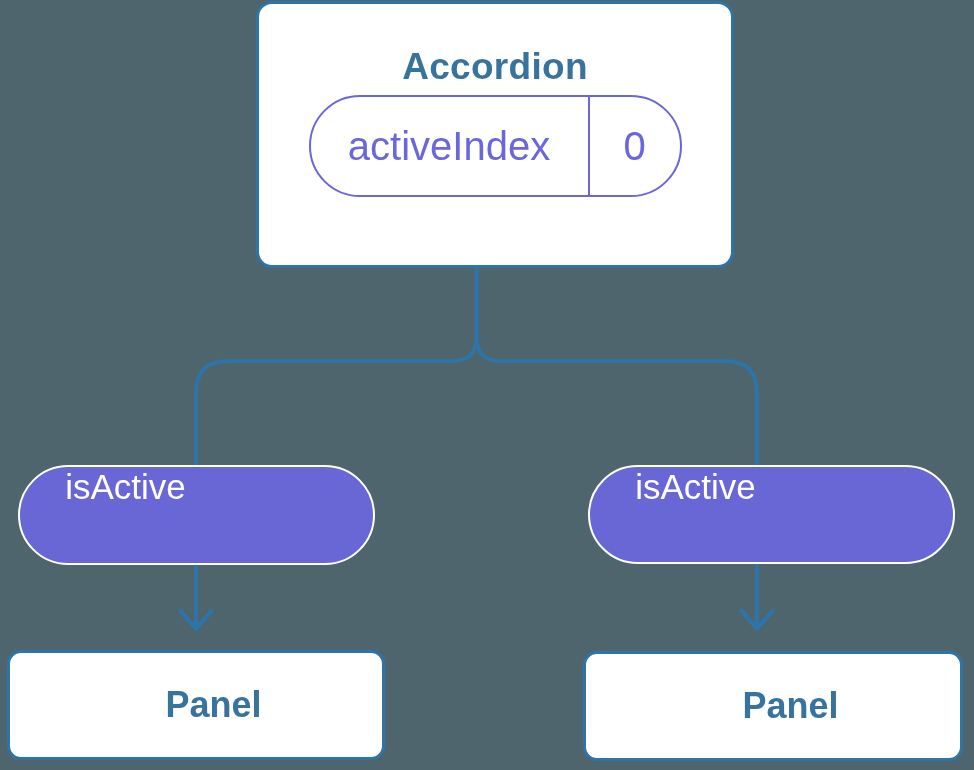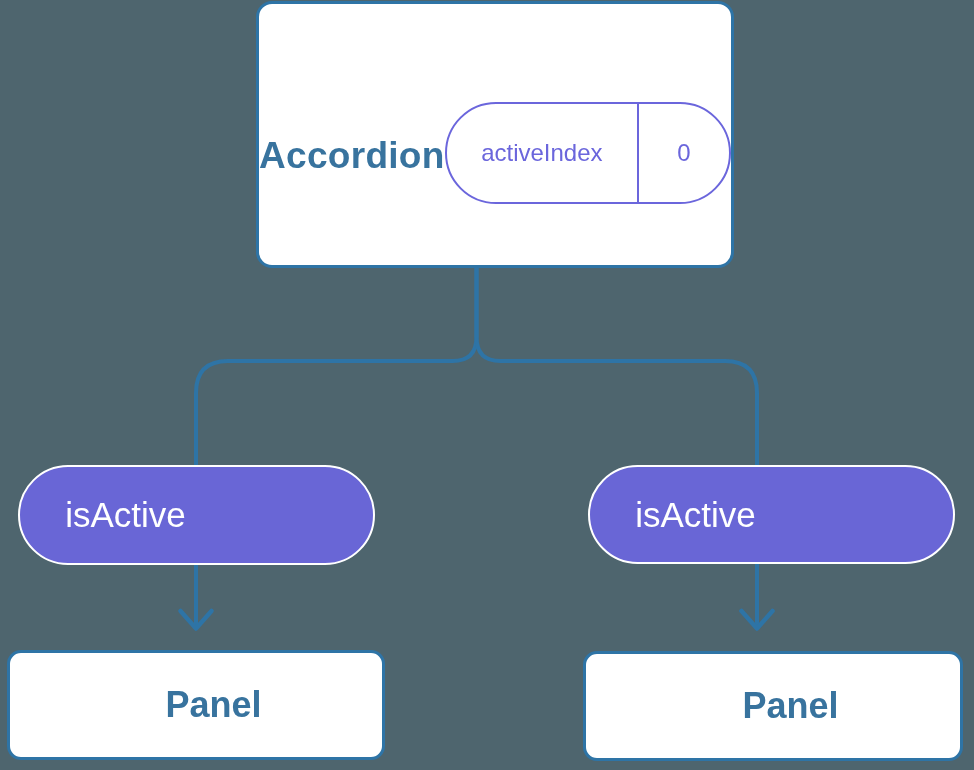--- a/index.html
+++ b/index.html
@@ -21,59 +21,59 @@
     position: absolute;
     background: var(--card-bg, #ffffff);
     border: 3px solid var(--line, #2e74a6);
     border-radius: 16px;
     box-sizing: border-box;
   }
   .accordion-card {
     left: 256px; top: 1px;
     width: 478px; height: 267px;
     display: flex;
-    flex-direction: row;
+    flex-direction: column;
     align-items: center;
   }
   .card-title {
     margin-top: 42px;
     font-size: 37px;
     font-weight: 600;
     letter-spacing: 0.3px;
     color: var(--heading-text, #38739e);
   }
   .state-pill {
-    margin-top: 36px;
+    margin-top: 7px;
     width: 373px; height: 102px;
     box-sizing: border-box;
     border: 2.5px solid var(--purple-accent, #6b66dc);
     border-radius: 51px;
     display: flex;
     align-items: stretch;
     color: var(--purple-accent, #6b66dc);
-    font-size: 24px;
+    font-size: 40px;
     background: var(--card-bg, #ffffff);
   }
   .state-name {
     flex: 1;
     display: flex; align-items: center; justify-content: center;
   }
   .state-value {
     width: 90px;
     border-left: 2.5px solid var(--purple-accent, #6b66dc);
     display: flex; align-items: center; justify-content: center;
   }
   .prop-pill {
     position: absolute;
     background: var(--purple, #6966d6);
     border: 2.5px solid var(--pill-text, #ffffff);
     border-radius: 52px;
     box-sizing: border-box;
     display: flex;
-    align-items: center;
+    align-items: flex-start;
     color: var(--pill-text, #ffffff);
     font-size: 35px;
   }
   .prop-pill.left  { left: 18px;  top: 465px; width: 357px; height: 100px; }
   .prop-pill.right { left: 588px; top: 465px; width: 367px; height: 99px; }
   .prop-name {
     width: 211px;
     display: flex; align-items: center; justify-content: center;
   }
   .prop-value {

